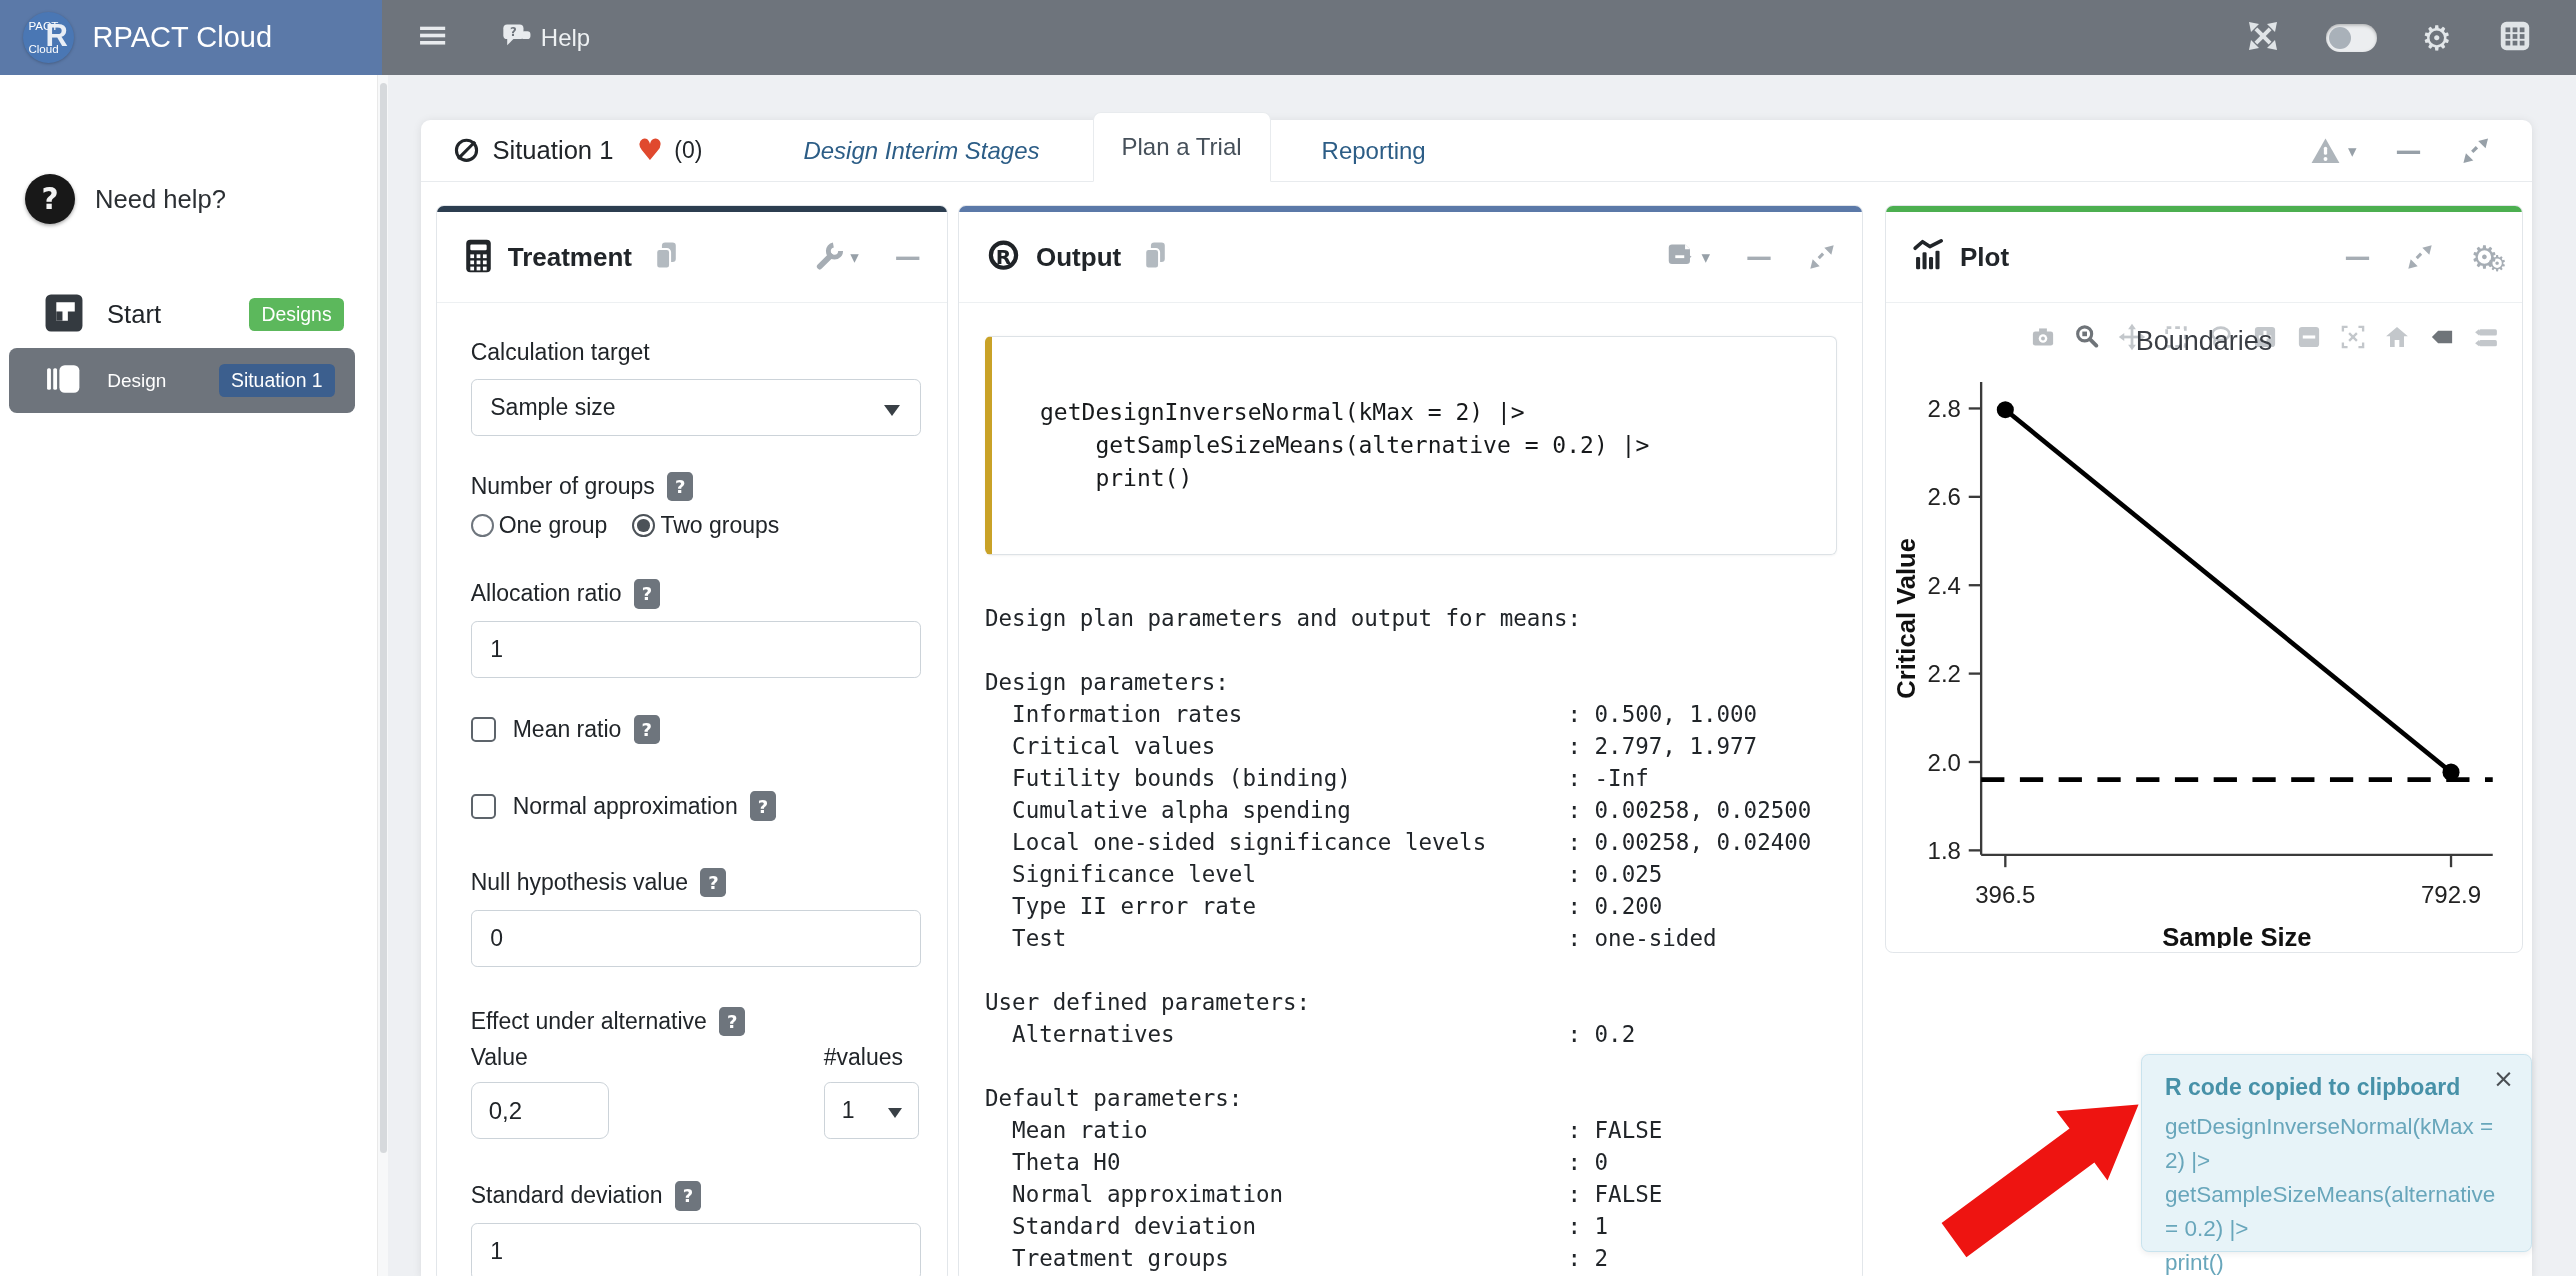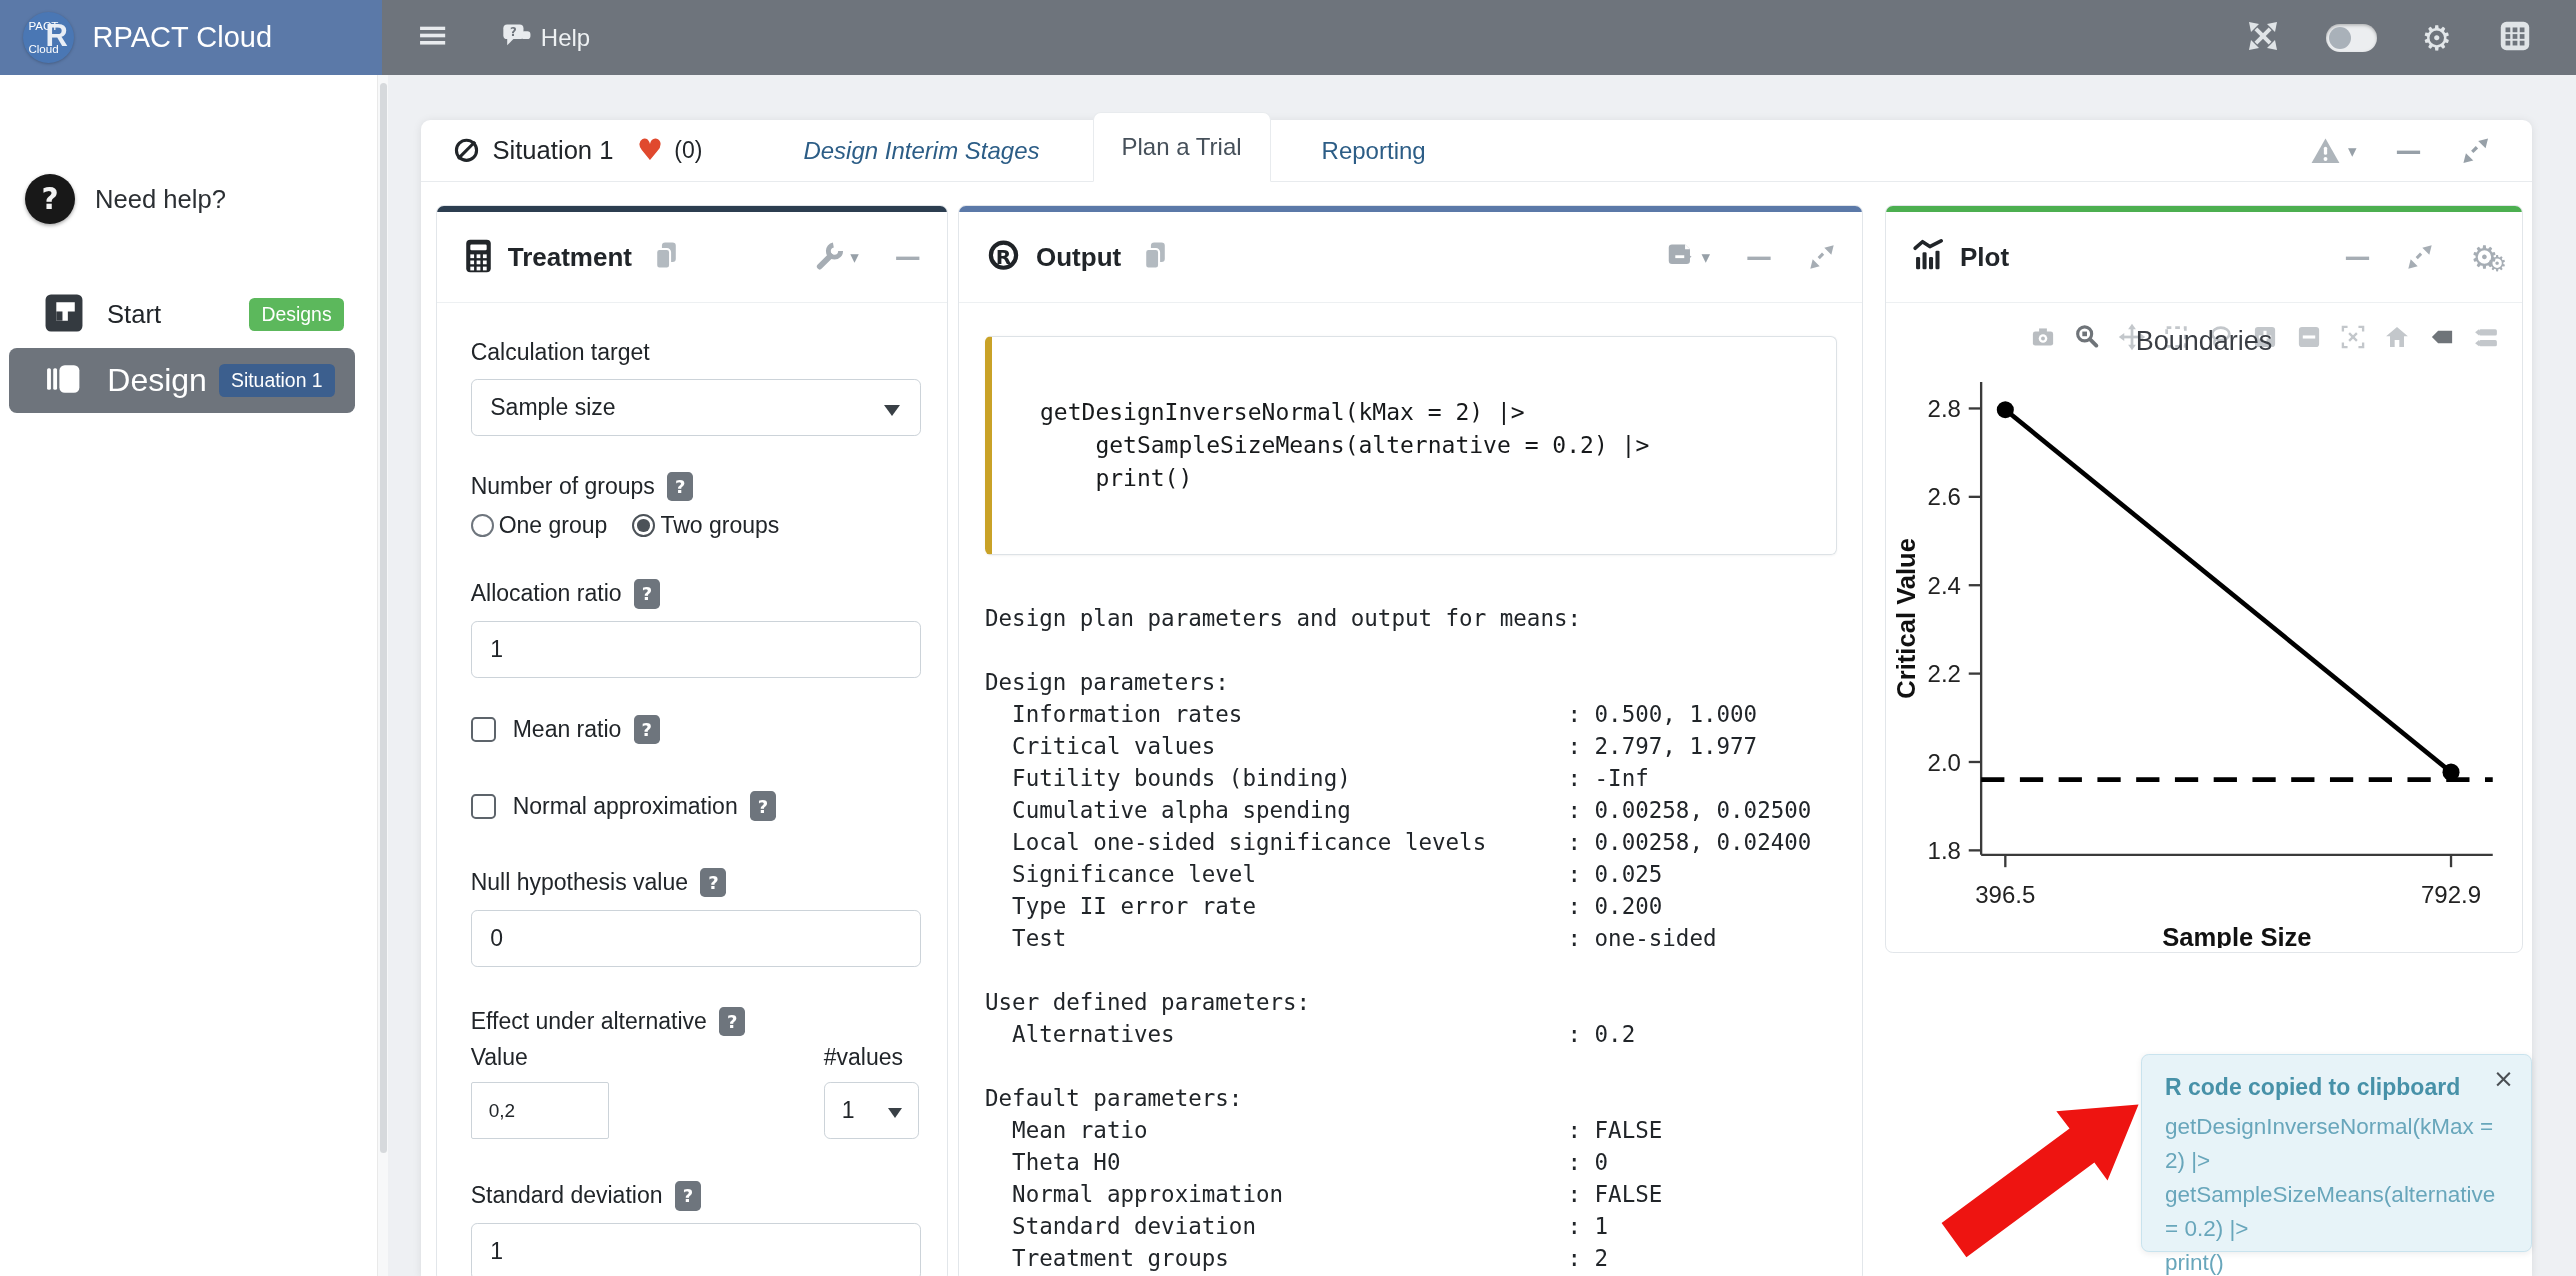--- a/index.html
+++ b/index.html
@@ -39,21 +39,21 @@
     box-shadow:0 1.6px 3.9px rgba(0,0,0,.35); }
   .need-help-label { font-size:25.6px; color:#2b2f33; }
   .side-row { position:absolute; left:44px; right:33px; height:45px; display:flex; align-items:center; cursor:pointer; }
   .row-start { top:217px; }
   .side-row .label { font-size:25.6px; color:#212529; margin-left:23px; }
   .badge { margin-left:auto; color:#fff; font-size:19.4px; padding:5.4px 12.4px; border-radius:5.4px; }
   .badge-green { background:var(--badge-green,#5cb85c); }
   .badge-blue { background:var(--badge-blue,#3c5f8e); }
   .row-design { position:absolute; left:9.3px; right:22px; top:273px; height:65px; background:#6e747c;
     border-radius:7.8px; display:flex; align-items:center; padding:0 20px 0 35px; cursor:pointer; }
-  .row-design .label { font-size:32px; color:#fff; margin-left:23px; }
+  .row-design .label { font-size:19px; color:#fff; margin-left:23px; }
 
   
   .card { position:absolute; left:421px; top:120px; width:2111px; bottom:0; background:#fff;
     border-radius:9.3px 9.3px 0 0; box-shadow:0 1.6px 9.3px rgba(0,0,0,.09); }
   .tabrow { position:absolute; left:0; top:0; right:0; height:62px; border-bottom:1.6px solid #e8ebee;
     display:flex; align-items:center; padding-left:29.5px; }
   .tab-situation { display:flex; align-items:center; gap:11px; cursor:pointer; }
   .tab-situation .sit-label { font-size:25.6px; color:#212529; }
   .heart { font-size:29.5px; color:var(--heart-red,#e0492e); margin-left:12.4px; line-height:1; cursor:pointer; }
   .fav-count { font-size:23px; color:#212529; }
@@ -104,21 +104,21 @@
   .mb-input { margin-bottom:37px; }
   .check-row { display:flex; align-items:center; gap:17px; margin-bottom:47px; }
   .checkbox { width:25px; height:25px; border:2.3px solid #5d646b; border-radius:4.7px; background:#fff; cursor:pointer; flex:0 0 auto; }
   .check-row .f-label { margin-bottom:0; }
   .mb-null-input { margin-bottom:40px; }
   .effect-label { margin-bottom:7.8px; }
   .two-col-labels { display:flex; margin-bottom:11px; }
   .two-col-labels .c1 { font-size:23px; color:#212529; width:353px; }
   .two-col-labels .c2 { font-size:23px; color:#212529; }
   .two-col-inputs { display:flex; margin-bottom:42px; }
-  .val-input { width:138px; height:57px; border:1.6px solid #ccd3d9; border-radius:2px; font-size:19px;
+  .val-input { width:138px; height:57px; border:1.6px solid #ccd3d9; border-radius:9px; font-size:24px;
     color:#212529; padding:0 17px; font-family:"Liberation Sans",sans-serif; }
   .nval-sel { width:133px; margin-left:215px; height:57px; border:1.6px solid #ccd3d9; border-radius:6.2px;
     position:relative; display:flex; align-items:center; padding:0 17px; font-size:23px; color:#212529; cursor:pointer; }
   .nval-sel::after { content:""; position:absolute; right:15.5px; top:25px; border-left:7.8px solid transparent;
     border-right:7.8px solid transparent; border-top:10px solid #394046; }
 
   
   .out-body { padding:33px 25px 0 26px; }
   .codebox { border:1.6px solid #dde2e6; border-left:7px solid var(--code-accent,#c9a227); border-radius:6.2px;
     padding:59px 14px 59px 48px; font-family:"DejaVu Sans Mono",monospace; font-size:23px; line-height:33px;

